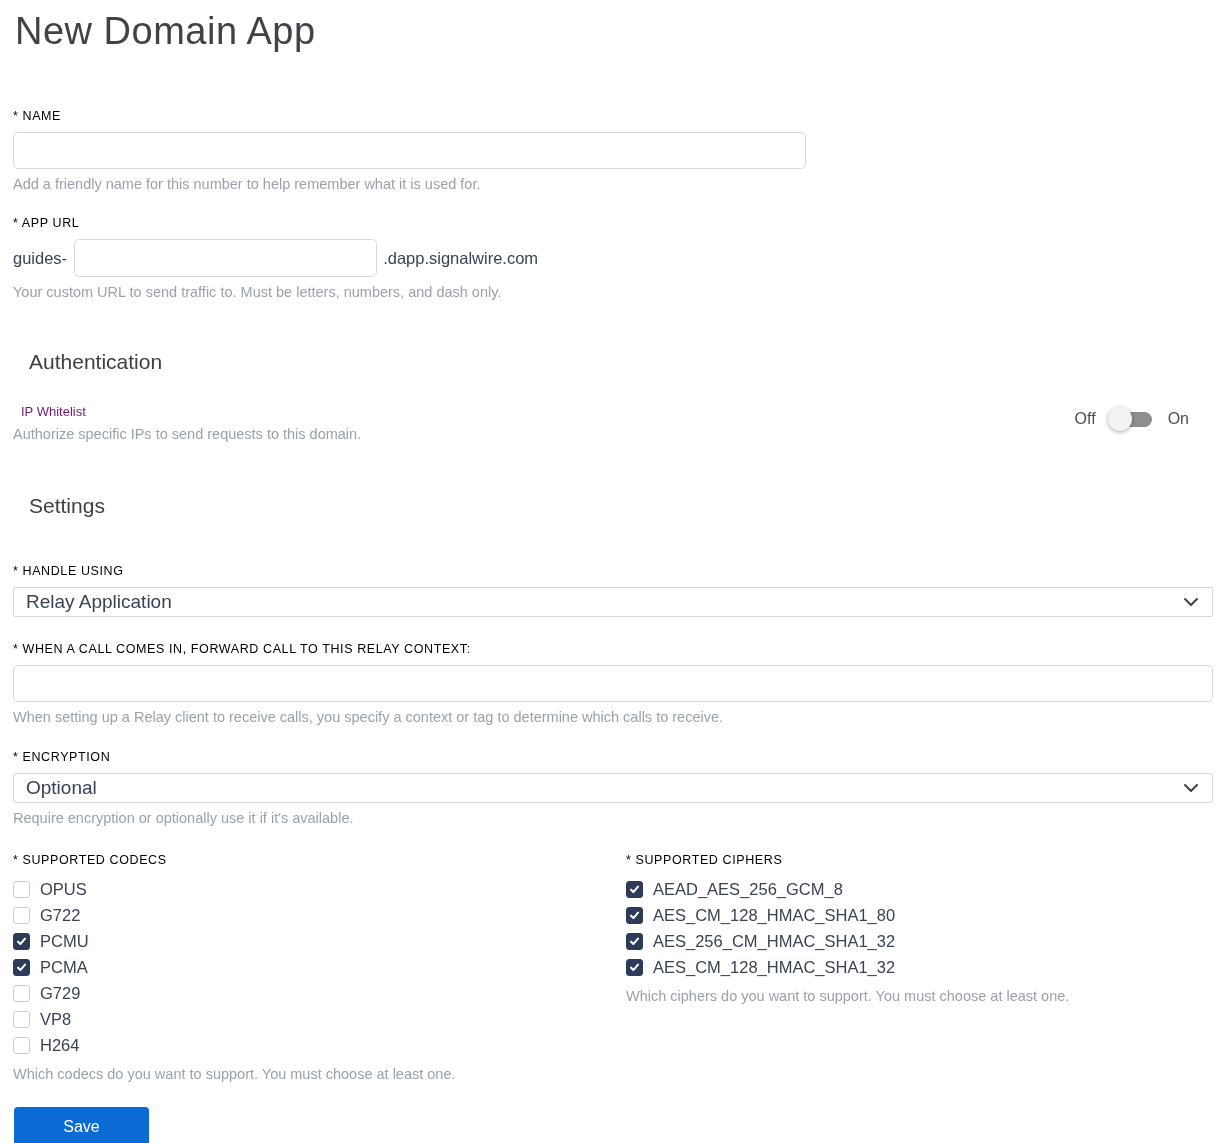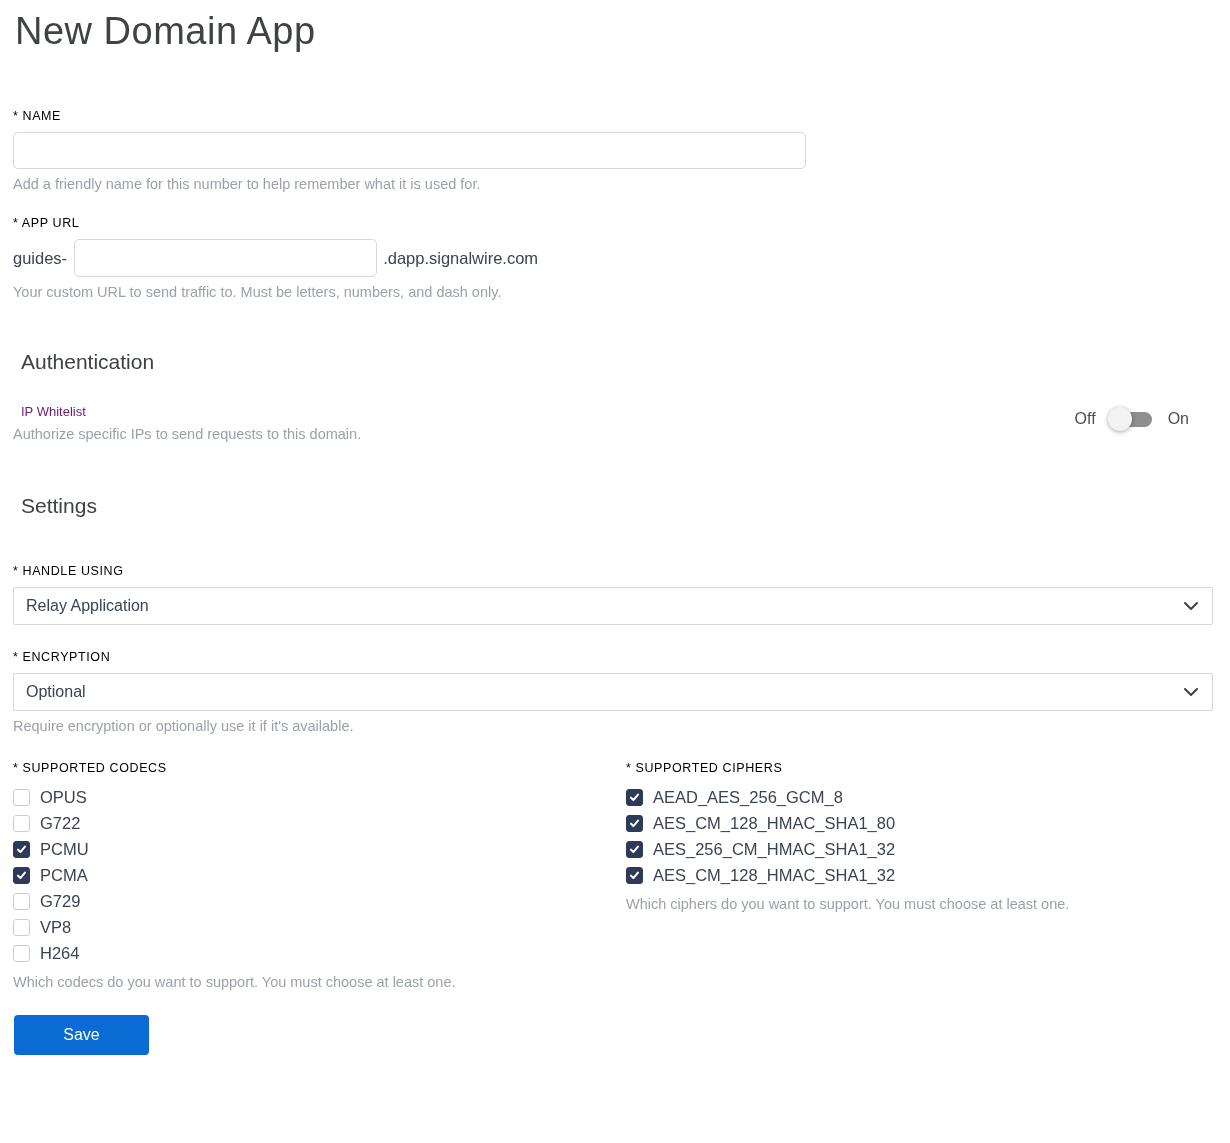--- a/index.html
+++ b/index.html
@@ -55,21 +55,21 @@
   .appurl-group { margin-top: 24px; }
   .appurl-row { display: flex; align-items: center; }
   .appurl-prefix { font-size: 16.5px; color: #3a4254; margin-right: 7px; }
   .appurl-row .text-input { width: 303px; height: 38px; }
   .appurl-suffix { font-size: 16.5px; color: #3a4254; margin-left: 6px; }
 
   .section-heading {
     font-size: 21px;
     font-weight: 400;
     color: #3d4145;
-    margin: 8px;
+    margin: 16px;
   }
   .auth-heading { margin-top: 50px; }
   .settings-heading { margin-top: 52px; }
 
   
   .ip-row {
     margin-top: 30px;
     display: flex;
     justify-content: space-between;
     align-items: flex-start;
@@ -102,27 +102,27 @@
     box-shadow: 0 1px 4px rgba(0,0,0,0.35);
     top: -5px;
     left: -4px;
   }
 
   
   .handle-group { margin-top: 46px; }
   .full-group { margin-top: 25px; }
   .select-box {
     position: relative;
-    height: 38px;
+    height: 30px;
     border: 1px solid #d5d8dd;
     border-radius: 2px;
     display: flex;
     align-items: center;
     padding: 0 12px;
-    font-size: 16px;
+    font-size: 19px;
     color: #3a4254;
     cursor: pointer;
     background: #fff;
   }
   .select-chevron {
     position: absolute;
     right: 14px;
     top: 50%;
     transform: translateY(-50%);
     display: flex;
@@ -229,20 +229,25 @@
       <span>Relay Application</span>
       <span class="select-chevron">
         <svg width="14" height="9" viewBox="0 0 14 9">
             <path d="M1 1.5l6 6 6-6" stroke="#3c4248" stroke-width="2" fill="none" stroke-linecap="round" stroke-linejoin="round"></path>
           </svg>
       </span>
     </div>
   </div>
 
   
+  <div class="field-group full-group">
+    <label class="field-label">* WHEN A CALL COMES IN, FORWARD CALL TO THIS RELAY CONTEXT:</label>
+    <input type="text" class="text-input" value="" style="">
+    <div class="help-text">When setting up a Relay client to receive calls, you specify a context or tag to determine which calls to receive.</div>
+  </div>
 
   
   <div class="field-group full-group">
     <label class="field-label">* ENCRYPTION</label>
     <div class="select-box">
       <span>Optional</span>
       <span class="select-chevron">
         <svg width="14" height="9" viewBox="0 0 14 9">
             <path d="M1 1.5l6 6 6-6" stroke="#3c4248" stroke-width="2" fill="none" stroke-linecap="round" stroke-linejoin="round"></path>
           </svg>

